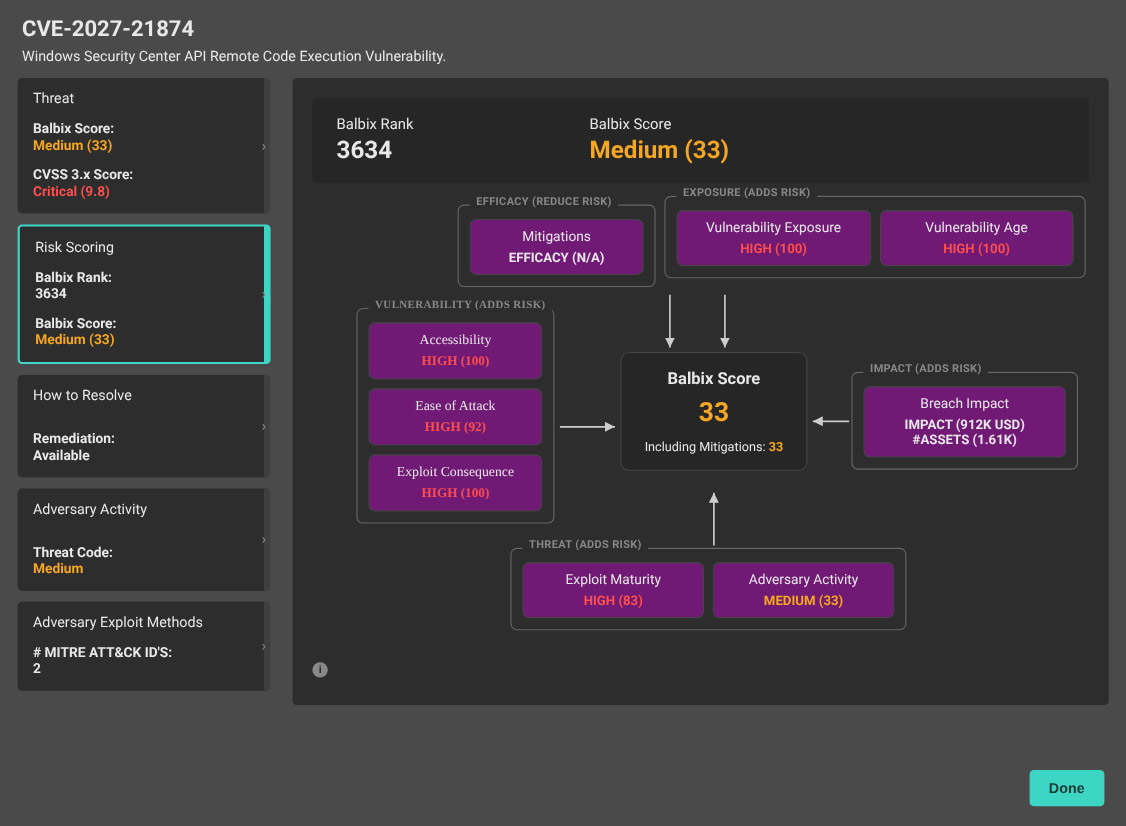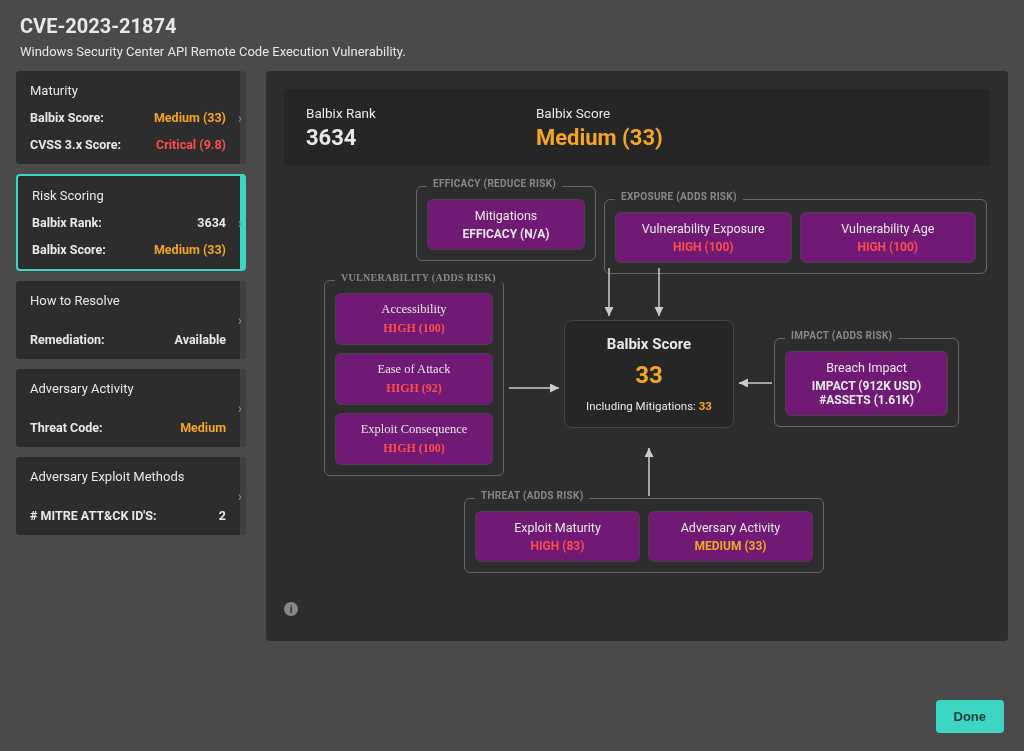--- a/index.html
+++ b/index.html
@@ -64,20 +64,21 @@
     font-size: 13px;
     font-weight: 400;
     margin-bottom: 12px;
     color: var(--text);
   }
   .side-row {
     display: flex;
     justify-content: space-between;
     margin-top: 12px;
     font-size: 12.5px;
+    flex-direction: column;
   }
   .side-row .lbl {
     font-weight: 700;
     color: var(--text);
   }
   .side-row .val {
     font-weight: 700;
   }
   .val.orange { color: var(--orange); }
   .val.red { color: var(--red); }
@@ -220,28 +221,28 @@
     border: none;
     border-radius: 4px;
     padding: 9px 18px;
     font-size: 13px;
     cursor: pointer;
   }
 </style>
 </head>
 <body>
 
-<div class="page-title">CVE-2023-21874</div>
+<div class="page-title">CVE-2027-21874</div>
 <div class="page-subtitle">Windows Security Center API Remote Code Execution Vulnerability.</div>
 
 <div class="layout">
 
   <div class="sidebar">
     <div class="side-card">
-      <div class="title">Maturity</div>
+      <div class="title">Threat</div>
       <div class="side-row">
         <span class="lbl">Balbix Score:</span>
         <span class="val orange">Medium (33)</span>
       </div>
       <div class="side-row">
         <span class="lbl">CVSS 3.x Score:</span>
         <span class="val red">Critical (9.8)</span>
       </div>
       <span class="chev">›</span>
     </div>
@@ -272,21 +273,21 @@
       <div class="title">Adversary Activity</div>
       <div class="side-row" style="margin-top:24px;">
         <span class="lbl">Threat Code:</span>
         <span class="val orange">Medium</span>
       </div>
       <span class="chev">›</span>
     </div>
 
     <div class="side-card">
       <div class="title">Adversary Exploit Methods</div>
-      <div class="side-row" style="margin-top:24px;">
+      <div class="side-row" style="margin-top:12px;">
         <span class="lbl"># MITRE ATT&amp;CK ID'S:</span>
         <span class="val plain">2</span>
       </div>
       <span class="chev">›</span>
     </div>
   </div>
 
   <div class="main">
     <div class="score-header">
       <div class="sh-block">
@@ -302,21 +303,21 @@
     <div class="canvas">
 
       <div class="group" style="left:132px; top:8px; width:180px;">
         <span class="group-label">EFFICACY (REDUCE RISK)</span>
         <div class="factor">
           <div class="f-title">Mitigations</div>
           <div class="f-value na">EFFICACY (N/A)</div>
         </div>
       </div>
 
-      <div class="group" style="left:320px; top:21px; width:383px;">
+      <div class="group" style="left:320px; top:0; width:383px;">
         <span class="group-label">EXPOSURE (ADDS RISK)</span>
         <div class="factor-row">
           <div class="factor">
             <div class="f-title">Vulnerability Exposure</div>
             <div class="f-value high">HIGH (100)</div>
           </div>
           <div class="factor">
             <div class="f-title">Vulnerability Age</div>
             <div class="f-value high">HIGH (100)</div>
           </div>
@@ -332,21 +333,21 @@
         <div class="factor">
           <div class="f-title">Ease of Attack</div>
           <div class="f-value high">HIGH (92)</div>
         </div>
         <div class="factor">
           <div class="f-title">Exploit Consequence</div>
           <div class="f-value high">HIGH (100)</div>
         </div>
       </div>
 
-      <div class="group" style="left:490px; top:160px; width:185px;">
+      <div class="group" style="left:490px; top:160px; width:206px;">
         <span class="group-label">IMPACT (ADDS RISK)</span>
         <div class="factor">
           <div class="f-title">Breach Impact</div>
           <div class="f-value white">IMPACT (912K USD)</div>
           <div class="f-value white">#ASSETS (1.61K)</div>
         </div>
       </div>
 
       <div class="group" style="left:180px; top:320px; width:360px;">
         <span class="group-label">THREAT (ADDS RISK)</span>

